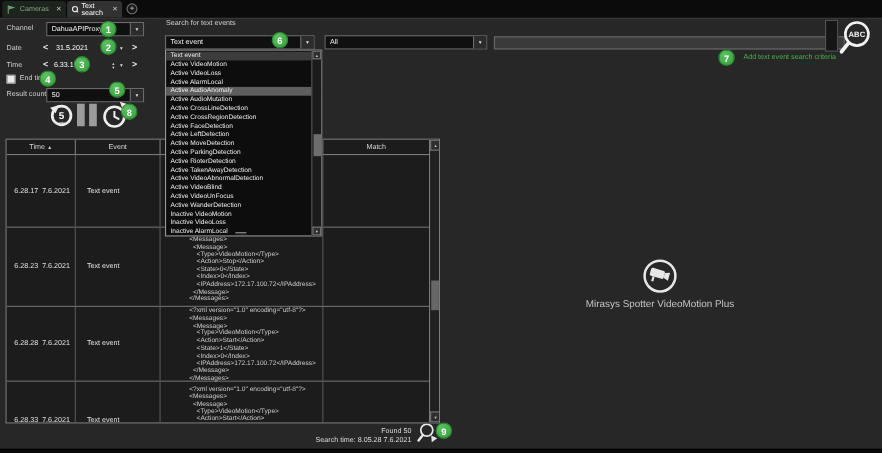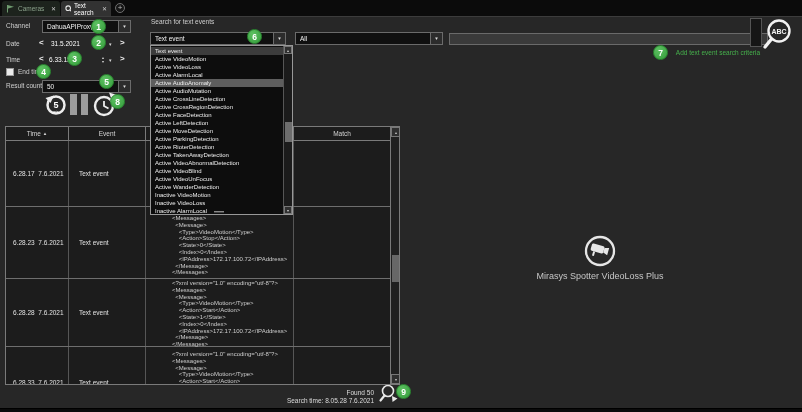--- a/index.html
+++ b/index.html
@@ -270,21 +270,21 @@
     </div>
 
     <svg class="wm-icon" width="36" height="36">
       <circle cx="18" cy="18" r="14" fill="none" stroke="#e6e6e6" stroke-width="2.3"></circle>
       <g fill="#e6e6e6" transform="rotate(16 18 18)">
         <rect x="8.5" y="12.5" width="13" height="7.5" rx="1.5"></rect>
         <path d="M21.5 14 L26 12.5 L26 20 L21.5 18.5 Z"></path>
         <rect x="11.5" y="20" width="2" height="4.5"></rect>
       </g>
     </svg>
-    <div class="wm-text">Mirasys Spotter VideoLoss Plus</div>
+    <div class="wm-text">Mirasys Spotter VideoMotion Plus</div>
 
     <div class="side-sliver"></div>
     <svg class="abc-icon" width="42" height="42">
       <circle cx="23" cy="20" r="10.5" fill="none" stroke="#f2f2f2" stroke-width="2.4"></circle>
       <text x="23" y="22.5" text-anchor="middle" font-size="7" font-weight="bold" fill="#f2f2f2">ABC</text>
       <line x1="15.5" y1="28" x2="9" y2="36" stroke="#f2f2f2" stroke-width="3.4" stroke-linecap="round"></line>
     </svg>
 
     <div class="status">
       <div>Found 50</div>

